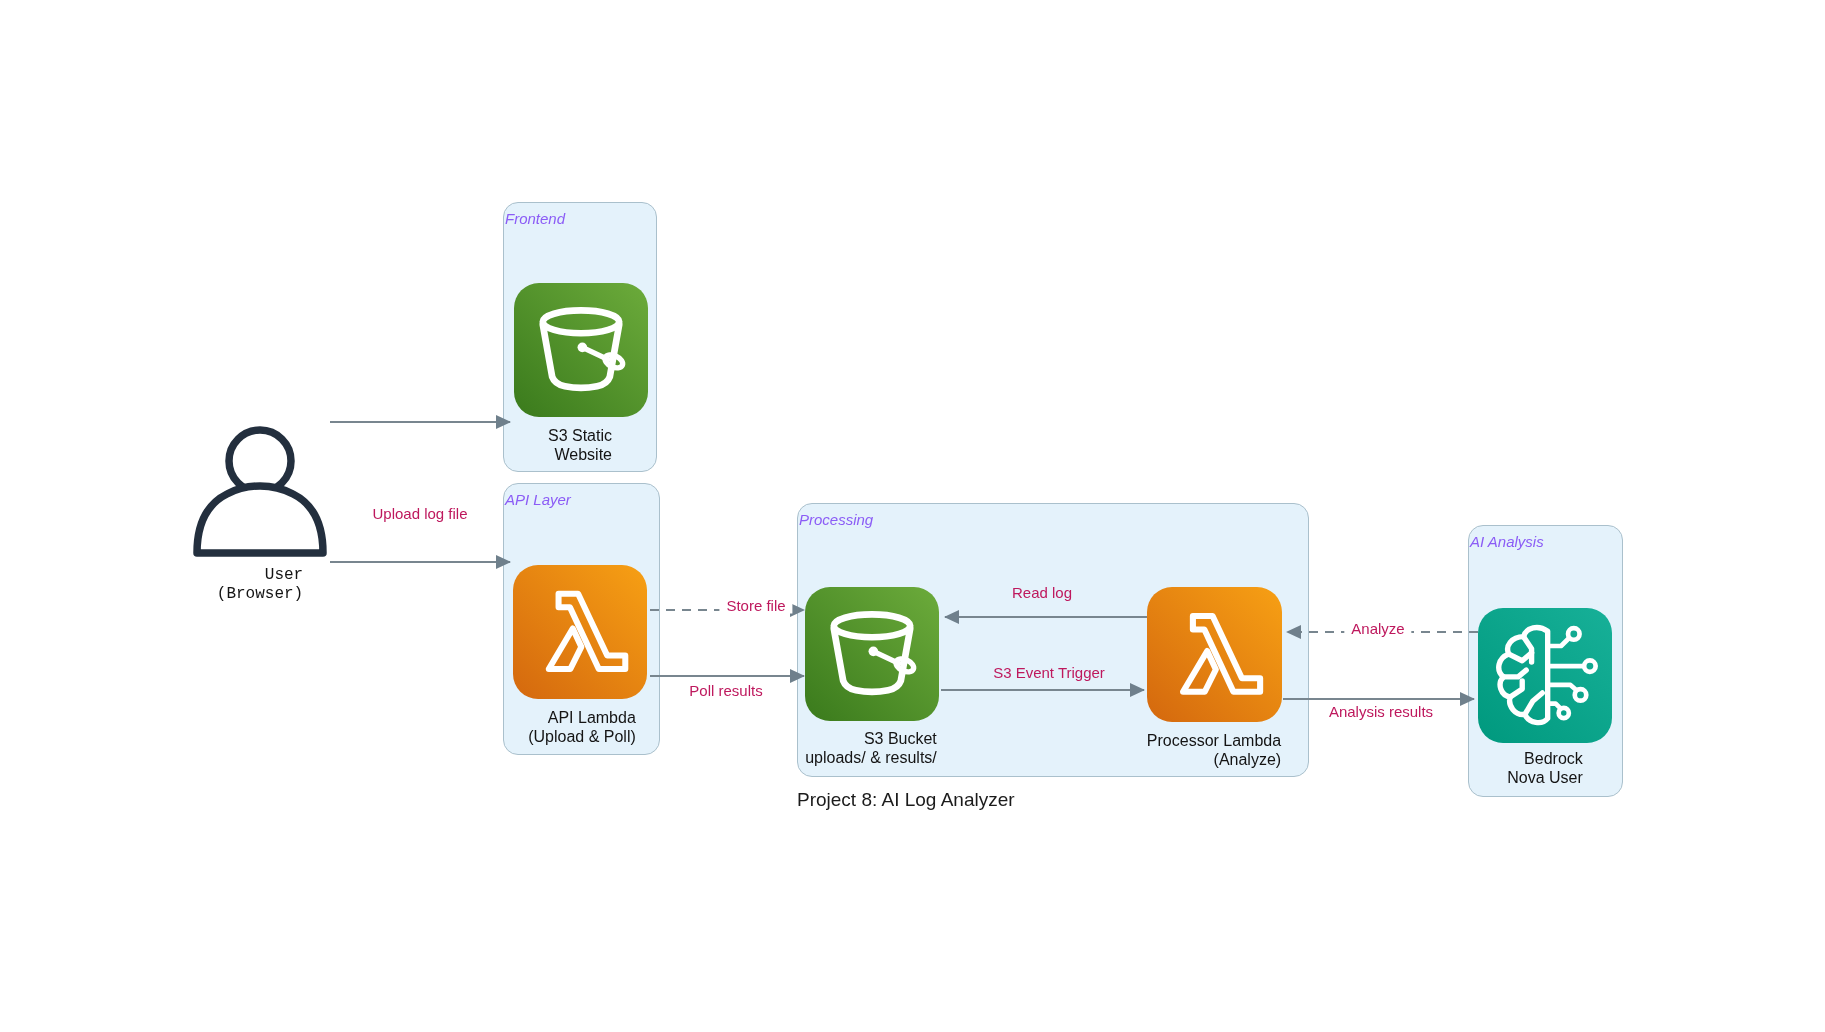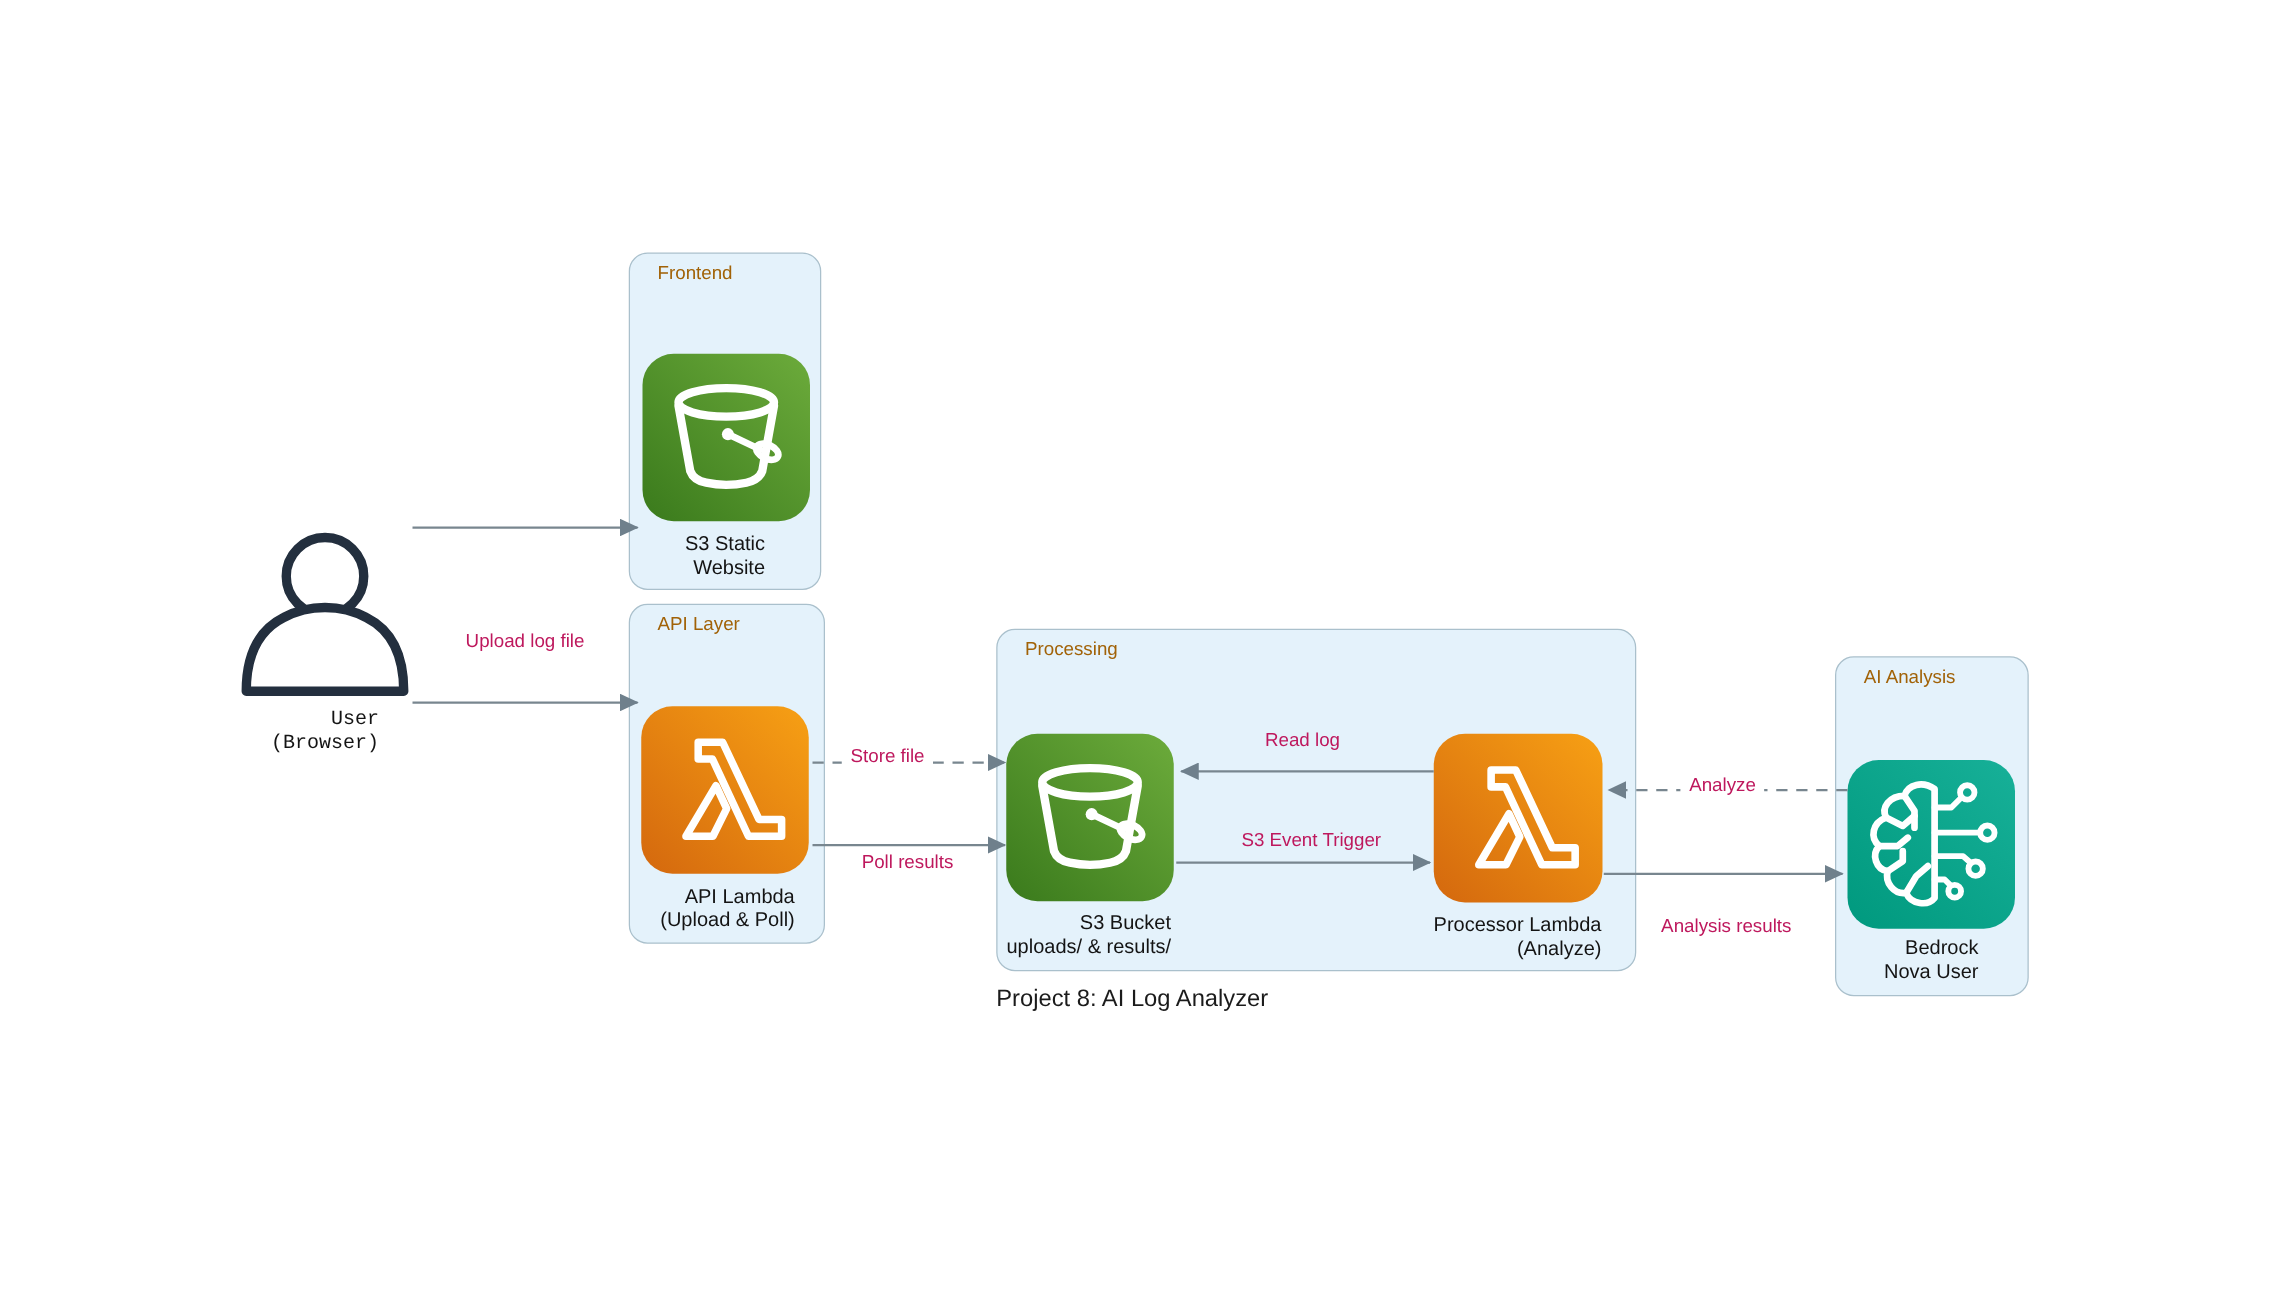--- a/index.html
+++ b/index.html
@@ -14,22 +14,22 @@
 
   
   .group {
     position: absolute;
     background: #e4f2fb;
     border: 1.5px solid #aac0cc;
     border-radius: 15px;
     z-index: 1;
   }
   .group-title {
-    position: absolute; left: 22px; top: 7px;
-    font-size: 15px; color: #a16207;
+    position: absolute; left: 1px; top: 7px;
+    font-size: 15px; color: #8b5cf6; font-style: italic;
   }
 
   
   .icon-tile {
     position: absolute; z-index: 2;
     border-radius: 25px;
   }
   .icon-tile svg { display: block; width: 100%; height: 100%; }
   .tile-s3     { background: linear-gradient(to bottom left, #6cab3b 0%, #3a7a1c 100%); }
   .tile-lambda { background: linear-gradient(to bottom left, #f7a014 0%, #d4680e 100%); }
@@ -194,22 +194,22 @@
     <line class="edge-line" x1="330" y1="562" x2="510" y2="562" marker-end="url(#ah)"></line>
     <line class="edge-line dashed" x1="650" y1="610" x2="804" y2="610" marker-end="url(#ah)"></line>
     <line class="edge-line" x1="650" y1="676" x2="804" y2="676" marker-end="url(#ah)"></line>
     <line class="edge-line" x1="1147" y1="617" x2="945" y2="617" marker-end="url(#ah)"></line>
     <line class="edge-line" x1="941" y1="690" x2="1144" y2="690" marker-end="url(#ah)"></line>
     <line class="edge-line dashed" x1="1478" y1="632" x2="1287" y2="632" marker-end="url(#ah)"></line>
     <line class="edge-line" x1="1283" y1="699" x2="1474" y2="699" marker-end="url(#ah)"></line>
   </svg>
 
   <div class="edge-label" style="left:420px; top:513px;">Upload log file</div>
-  <div class="edge-label bg" style="left:710px; top:605px;">Store file</div>
+  <div class="edge-label bg" style="left:756px; top:605px;">Store file</div>
   <div class="edge-label" style="left:726px; top:690px;">Poll results</div>
   <div class="edge-label" style="left:1042px; top:592px;">Read log</div>
   <div class="edge-label" style="left:1049px; top:672px;">S3 Event Trigger</div>
   <div class="edge-label bg" style="left:1378px; top:628px;">Analyze</div>
-  <div class="edge-label" style="left:1381px; top:711px;margin-top:30px;">Analysis results</div>
+  <div class="edge-label" style="left:1381px; top:711px;">Analysis results</div>
 
   <div class="diagram-title">Project 8: AI Log Analyzer</div>
 
 </div>
 
 </body></html>

